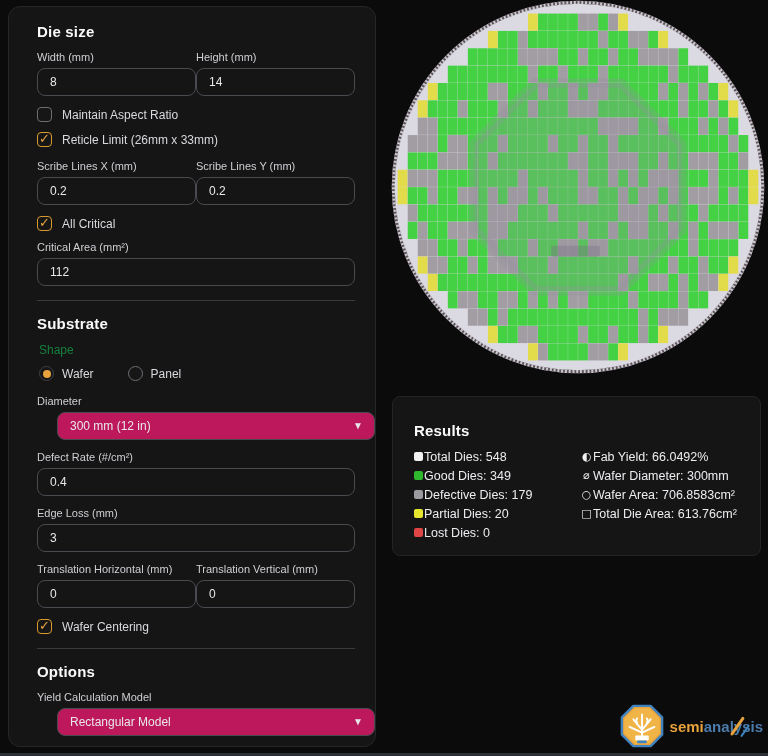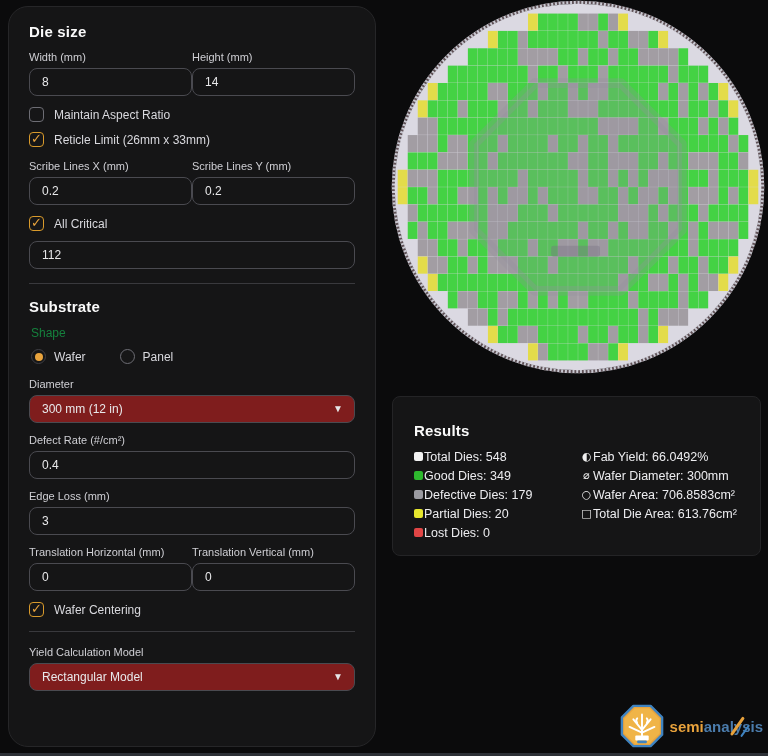--- a/index.html
+++ b/index.html
@@ -7,22 +7,22 @@
   body {
     position:relative;
     background:#0b0b0c;
     font-family:"Liberation Sans","DejaVu Sans",sans-serif;
     color:#e6e6e8;
     overflow:hidden;
   }
   
   .form-card {
     position:absolute; left:8px; top:6px; width:368px; height:741px;
-    background:#151516; border:1px solid #262628; border-radius:20px;
-    padding:16px 20px 18px 20px; overflow:hidden;
+    background:#151516; border:1px solid #262628; border-radius:12px;
+    padding:16px 20px 18px 28px; overflow:hidden;
   }
   h2.section-title { font-size:15px; font-weight:bold; color:#fafafa; margin:0 0 11px 0; letter-spacing:.2px; }
   .field-label { display:block; font-size:11px; color:#cfcfd4; margin-bottom:5px; }
   .grid2 { display:grid; grid-template-columns:1fr 1fr; }
   .text-input {
     width:100%; height:28px; background:#151516; border:1px solid #4a4a50;
     border-radius:8px; color:#e8e8ea; font-size:12px; padding:0 12px;
     font-family:"Liberation Sans",sans-serif; outline:none;
   }
   .block { margin-bottom:11px; }
@@ -43,23 +43,23 @@
   .radio {
     width:15px; height:15px; border-radius:50%; border:1.5px solid #6d6d74;
     background:#161617; position:relative; flex:0 0 auto; cursor:pointer;
   }
   .radio.selected { border-color:#3f3f45; }
   .radio.selected::after {
     content:""; position:absolute; left:2.5px; top:2.5px; width:8px; height:8px;
     border-radius:50%; background:#e8a33d;
   }
   .select-box {
-    position:relative; width:100%; height:28px; background:#7f1d1d;
+    position:relative; width:100%; height:28px; background:#be185d;
     border:1px solid #4a4a50; border-radius:8px; color:#e8e8ea; font-size:12px;
-    display:flex; align-items:center; padding:0 26px 0 12px; cursor:pointer;
+    display:flex; align-items:center; padding:0 26px 0 12px; cursor:pointer;margin-left:20px;
   }
   .select-caret {
     position:absolute; right:11px; top:50%; transform:translateY(-55%);
     font-size:10px; color:#e6e6e8;
   }
   .shape-label { font-size:12px; color:#15803d; margin:0 0 9px 2px; }
   
   .wafer-wrap { position:absolute; left:391px; top:0; width:374px; height:374px; }
   
   .results-card {
@@ -127,20 +127,21 @@
       <input class="text-input" value="0.2" style="">
     </div>
   </div>
 
   <div class="chk-row">
     <span class="checkbox checked"></span>
     <span class="chk-label">All Critical</span>
   </div>
 
   <div class="block">
+    <span class="field-label">Critical Area (mm²)</span>
     <input class="text-input" value="112" style="">
   </div>
 
   <hr class="divider">
 
   <h2 class="section-title">Substrate</h2>
 
   <div class="shape-label">Shape</div>
   <div class="radio-row">
     <span class="radio-opt">
@@ -182,20 +183,21 @@
     </div>
   </div>
 
   <div class="chk-row">
     <span class="checkbox checked"></span>
     <span class="chk-label">Wafer Centering</span>
   </div>
 
   <hr class="divider">
 
+  <h2 class="section-title">Options</h2>
 
   <div class="block">
     <span class="field-label">Yield Calculation Model</span>
     <div class="select-box">
       <span>Rectangular Model</span>
       <span class="select-caret">▼</span>
     </div>
   </div>
 
 </div>

